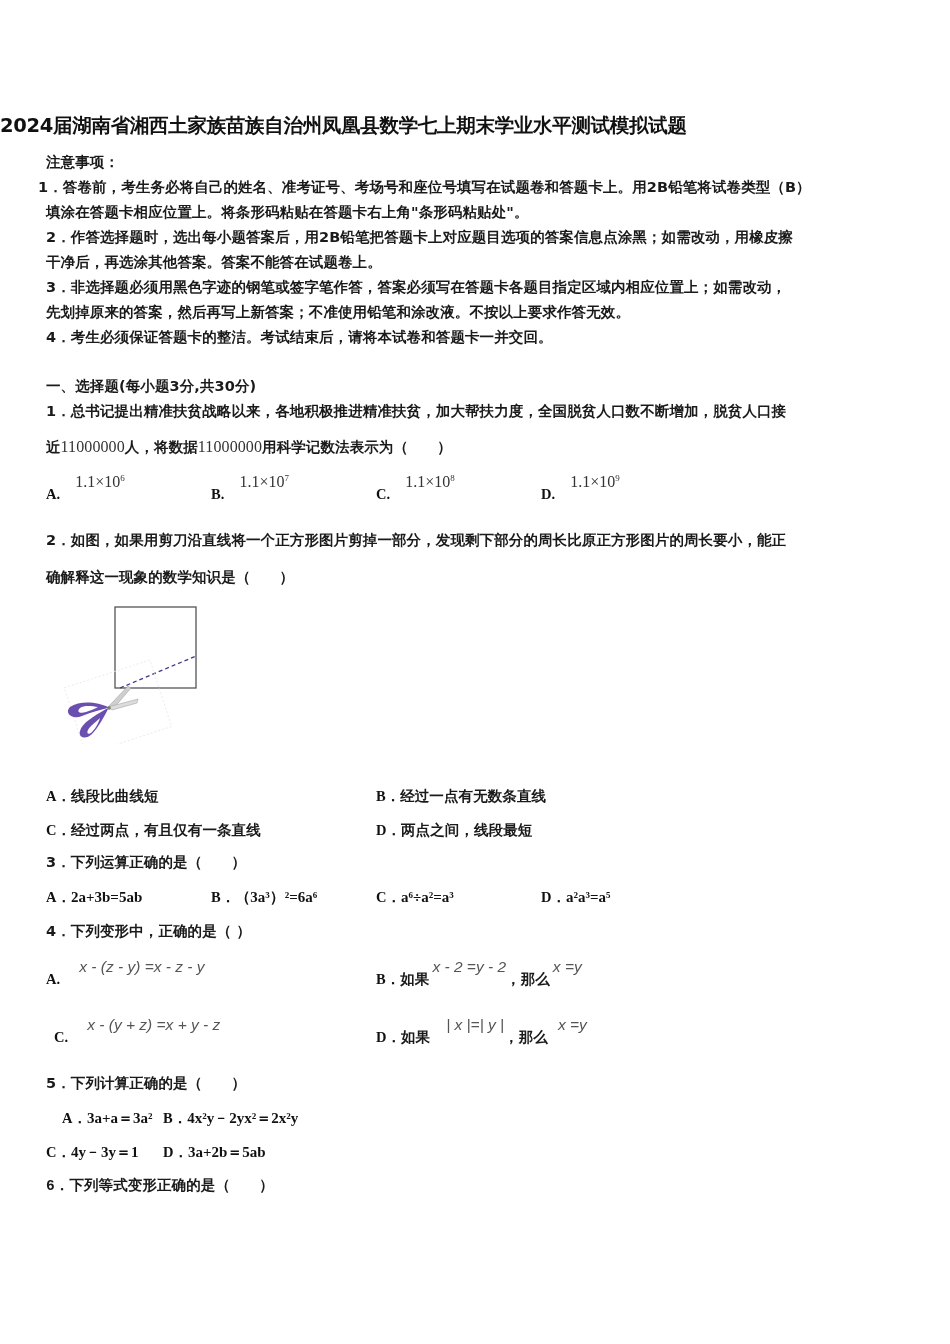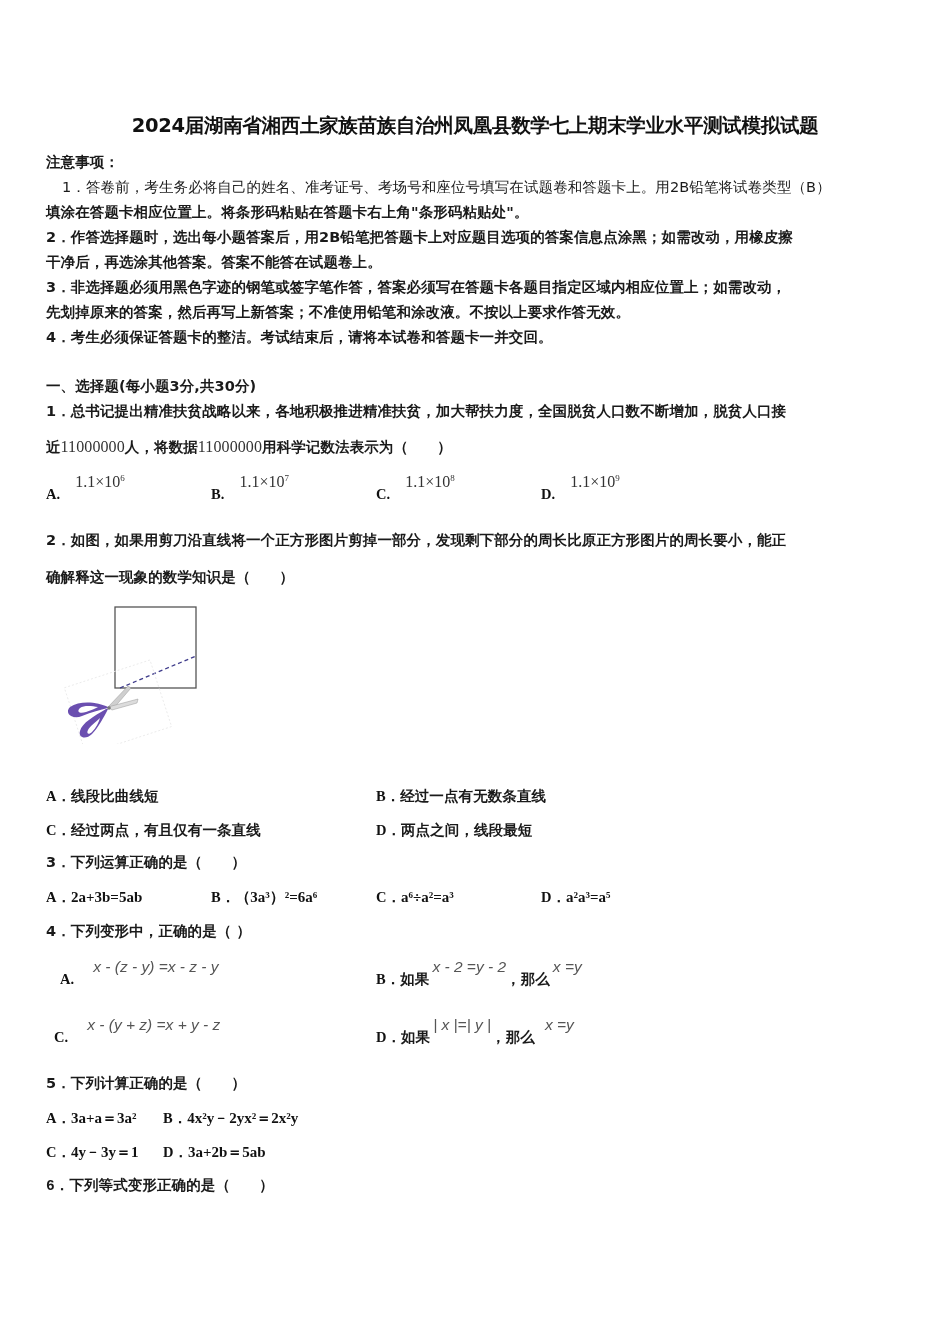--- a/index.html
+++ b/index.html
@@ -5,21 +5,21 @@
   * { margin: 0; padding: 0; box-sizing: border-box; }
   html, body { width: 950px; height: 1344px; background: #ffffff; }
   body {
     position: relative;
     font-family: "DejaVu Serif", "Liberation Serif", serif;
     color: #111;
     overflow: hidden;
   }
   .abs { position: absolute; white-space: nowrap; }
   .title {
-    left: 0; width: 950px; top: 112px; text-align: center;
+    left: 0; width: 950px; top: 112px; text-align: left;
     font-family: "DejaVu Sans", "Liberation Sans", sans-serif;
     font-weight: bold; font-size: 19.5px; letter-spacing: -0.3px; color: #111;
   }
   .txt {
     font-family: "DejaVu Sans", "Liberation Sans", sans-serif;
     font-size: 14.5px; font-weight: bold; color: #1a1a1a; letter-spacing: 0.1px;
   }
   .notice { font-weight: bold; }
   .serifnum {
     font-family: "Liberation Serif", "DejaVu Serif", serif;
@@ -39,21 +39,21 @@
   }
   sup { font-size: 9px; vertical-align: 6px; line-height: 0; }
   .figure { left: 58px; top: 604px; width: 150px; height: 140px; }
 </style>
 </head>
 <body>
 
 <div class="abs title">2024届湖南省湘西土家族苗族自治州凤凰县数学七上期末学业水平测试模拟试题</div>
 
 <div class="abs txt notice" style="left:46px; top:153px;">注意事项：</div>
-<div class="abs txt" style="left:62px; top:178px; font-weight:normal;">1．答卷前，考生务必将自己的姓名、准考证号、考场号和座位号填写在试题卷和答题卡上。用2B铅笔将试卷类型（B）</div>
+<div class="abs txt" style="left:38px; top:178px; font-weight:bold;">1．答卷前，考生务必将自己的姓名、准考证号、考场号和座位号填写在试题卷和答题卡上。用2B铅笔将试卷类型（B）</div>
 <div class="abs txt" style="left:46px; top:203px;">填涂在答题卡相应位置上。将条形码粘贴在答题卡右上角"条形码粘贴处"。</div>
 <div class="abs txt" style="left:46px; top:228px;">2．作答选择题时，选出每小题答案后，用2B铅笔把答题卡上对应题目选项的答案信息点涂黑；如需改动，用橡皮擦</div>
 <div class="abs txt" style="left:46px; top:253px;">干净后，再选涂其他答案。答案不能答在试题卷上。</div>
 <div class="abs txt" style="left:46px; top:278px;">3．非选择题必须用黑色字迹的钢笔或签字笔作答，答案必须写在答题卡各题目指定区域内相应位置上；如需改动，</div>
 <div class="abs txt" style="left:46px; top:303px;">先划掉原来的答案，然后再写上新答案；不准使用铅笔和涂改液。不按以上要求作答无效。</div>
 <div class="abs txt" style="left:46px; top:328px;">4．考生必须保证答题卡的整洁。考试结束后，请将本试卷和答题卡一并交回。</div>
 
 <div class="abs txt" style="left:46px; top:377px;">一、选择题(每小题3分,共30分)</div>
 
 <div class="abs txt" style="left:46px; top:402px;">1．总书记提出精准扶贫战略以来，各地积极推进精准扶贫，加大帮扶力度，全国脱贫人口数不断增加，脱贫人口接</div>
@@ -118,38 +118,38 @@
 </div>
 <div class="abs" style="left:376px; top:887px;">
   <span class="opt-label">C．</span><span class="bmath">a⁶÷a²=a³</span>
 </div>
 <div class="abs" style="left:541px; top:887px;">
   <span class="opt-label">D．</span><span class="bmath">a²a³=a⁵</span>
 </div>
 
 <div class="abs txt" style="left:46px; top:922px;">4．下列变形中，正确的是（ ）</div>
 
-<div class="abs" style="left:60px; top:957px;">
+<div class="abs" style="left:46px; top:957px;">
   <span class="opt-label" style="position:relative; top:12px;">A.</span>
   <span class="math-sans" style="margin-left:14px;">x - (z - y) =x - z - y</span>
 </div>
 <div class="abs" style="left:376px; top:957px;">
   <span class="opt-label" style="position:relative; top:12px;">B．</span><span class="txt" style="position:relative; top:12px;">如果</span><span class="math-sans" style="margin-left:3px;">x - 2 =y - 2</span><span class="txt" style="position:relative; top:12px;">，那么</span><span class="math-sans" style="margin-left:3px;">x =y</span>
 </div>
 
 <div class="abs" style="left:54px; top:1015px;">
   <span class="opt-label" style="position:relative; top:12px;">C.</span>
   <span class="math-sans" style="margin-left:14px;">x - (y + z) =x + y - z</span>
 </div>
 <div class="abs" style="left:376px; top:1015px;">
-  <span class="opt-label" style="position:relative; top:12px;">D．</span><span class="txt" style="position:relative; top:12px;">如果</span><span class="math-sans" style="margin-left:3px;">| x |=| y |</span><span class="txt" style="position:relative; top:12px;">，那么</span><span class="math-sans" style="margin-left:10px;">x =y</span>
+  <span class="opt-label" style="position:relative; top:12px;">D．</span><span class="txt" style="position:relative; top:12px;">如果</span><span class="math-sans" style="margin-left:16px;">| x |=| y |</span><span class="txt" style="position:relative; top:12px;">，那么</span><span class="math-sans" style="margin-left:10px;">x =y</span>
 </div>
 
 <div class="abs txt" style="left:46px; top:1074px;">5．下列计算正确的是（　　）</div>
-<div class="abs" style="left:46px; top:1108px;">
+<div class="abs" style="left:62px; top:1108px;">
   <span class="opt-label">A．</span><span class="bmath">3a+a＝3a²</span>
 </div>
 <div class="abs" style="left:163px; top:1108px;">
   <span class="opt-label">B．</span><span class="bmath">4x²y﹣2yx²＝2x²y</span>
 </div>
 <div class="abs" style="left:46px; top:1142px;">
   <span class="opt-label">C．</span><span class="bmath">4y﹣3y＝1</span>
 </div>
 <div class="abs" style="left:163px; top:1142px;">
   <span class="opt-label">D．</span><span class="bmath">3a+2b＝5ab</span>

